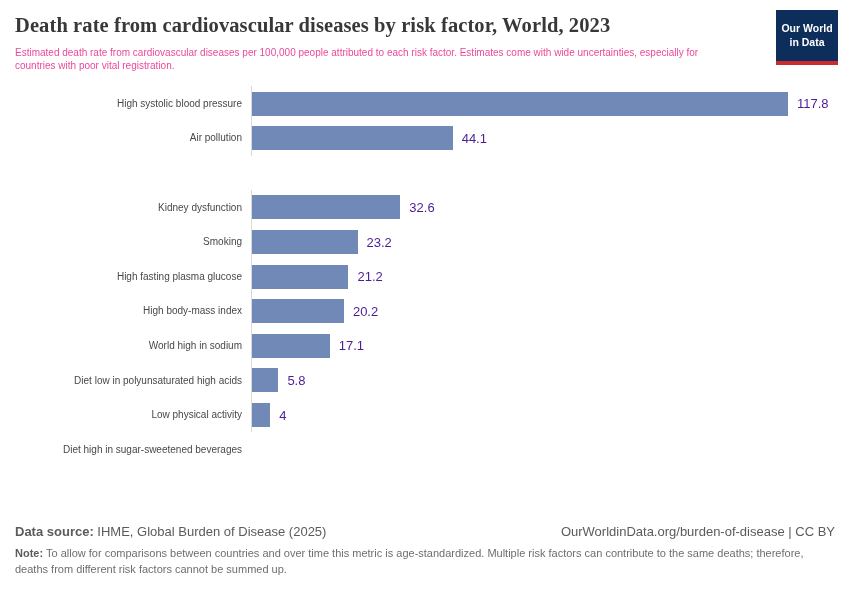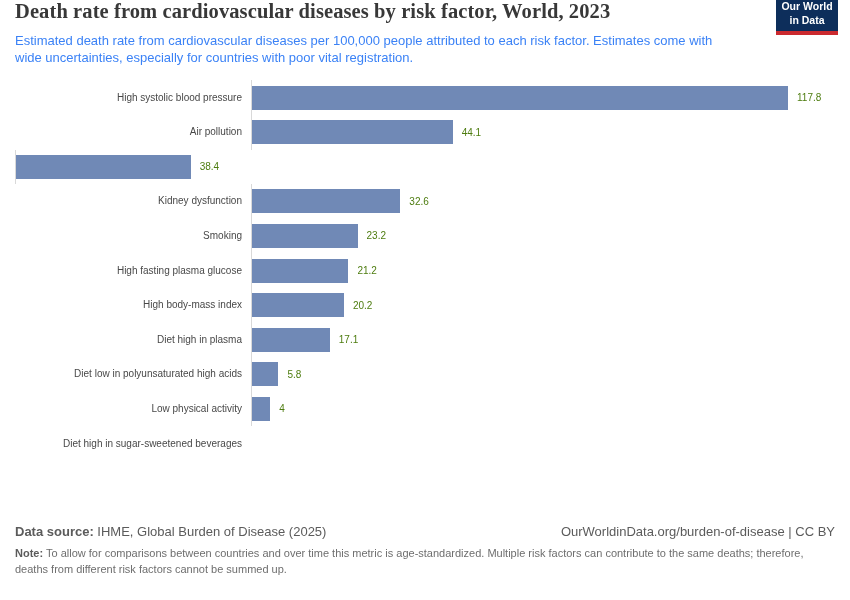--- a/index.html
+++ b/index.html
@@ -2,36 +2,36 @@
 <html><head>
 <meta charset="utf-8">
 <style>
   * { margin: 0; padding: 0; box-sizing: border-box; }
   html, body { background: #ffffff; }
   body {
     width: 850px; height: 600px;
     font-family: "Liberation Sans", sans-serif;
     position: relative; overflow: hidden;
   }
-  .page { width: 850px; height: 600px; padding: 0 15px 10px 15px; position: relative; }
+  .page { width: 850px; height: 600px; padding: 14px 15px 10px 15px; position: relative; }
 
   
   .header { position: relative; }
   .title {
     font-family: "Liberation Serif", "DejaVu Serif", serif;
     font-size: 20.5px; font-weight: 700; color: #383838;
     letter-spacing: 0.1px; max-width: 750px;
   }
   .subtitle {
-    margin-top: 9px; font-size: 13px; color: #3b82f6;
+    margin-top: 9px; font-size: 10px; color: #ec4899;
     line-height: 1.32; max-width: 726px;
   }
   .logo {
     position: absolute; top: -4px; right: -3px;
-    width: 62px; height: 39px;
+    width: 62px; height: 55px;
     background: #0d2e5b;
     border-bottom: 4px solid #cb2a2f;
     color: #ffffff; text-align: center;
     font-size: 10.5px; font-weight: 700; line-height: 1.25;
     display: flex; flex-direction: column; justify-content: center;
     cursor: pointer;
   }
 
   
   .chart { margin-top: 14px; }
@@ -40,21 +40,21 @@
     width: 236px; flex: 0 0 236px;
     text-align: right; padding-right: 9px;
     font-size: 10px; color: #484848; line-height: 1.18;
   }
   .plot {
     flex: 1; height: 100%;
     border-left: 1px solid #d9d9d9;
     display: flex; align-items: center;
   }
   .bar { height: 24px; background: #7089b6; }
-  .bar-value { margin-left: 9px; font-size: 10px; color: #4d7c0f; white-space: nowrap; }
+  .bar-value { margin-left: 9px; font-size: 13px; color: #4c1d95; white-space: nowrap; }
 
   
   .footer { position: absolute; left: 15px; right: 15px; top: 524px; }
   .source-line {
     display: flex; justify-content: space-between; align-items: flex-end;
     font-size: 13px; color: #5b5b5b;
   }
   .source-line b, .note b { font-weight: 700; color: #5b5b5b; }
   .citation { color: #5b5b5b; text-decoration: none; cursor: pointer; }
   .note {
@@ -85,24 +85,20 @@
         </div>
       </div>
       <div class="row">
         <div class="row-label">Air pollution</div>
         <div class="plot">
           <div class="bar" style="width: 200.659px; background: rgb(112, 137, 182);"></div>
           <div class="bar-value">44.1</div>
         </div>
       </div>
       <div class="row">
-        <div class="plot">
-          <div class="bar" style="width: 174.723px; background: rgb(112, 137, 182);"></div>
-          <div class="bar-value">38.4</div>
-        </div>
       </div>
       <div class="row">
         <div class="row-label">Kidney dysfunction</div>
         <div class="plot">
           <div class="bar" style="width: 148.333px; background: rgb(112, 137, 182);"></div>
           <div class="bar-value">32.6</div>
         </div>
       </div>
       <div class="row">
         <div class="row-label">Smoking</div>
@@ -119,21 +115,21 @@
         </div>
       </div>
       <div class="row">
         <div class="row-label">High body-mass index</div>
         <div class="plot">
           <div class="bar" style="width: 91.9117px; background: rgb(112, 137, 182);"></div>
           <div class="bar-value">20.2</div>
         </div>
       </div>
       <div class="row">
-        <div class="row-label">Diet high in plasma</div>
+        <div class="row-label">World high in sodium</div>
         <div class="plot">
           <div class="bar" style="width: 77.8065px; background: rgb(112, 137, 182);"></div>
           <div class="bar-value">17.1</div>
         </div>
       </div>
       <div class="row">
         <div class="row-label">Diet low in polyunsaturated high acids</div>
         <div class="plot">
           <div class="bar" style="width: 26.3905px; background: rgb(112, 137, 182);"></div>
           <div class="bar-value">5.8</div>

